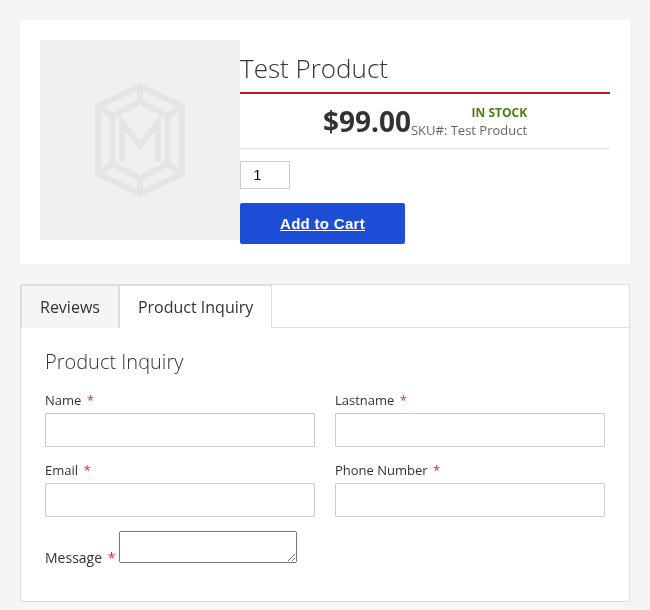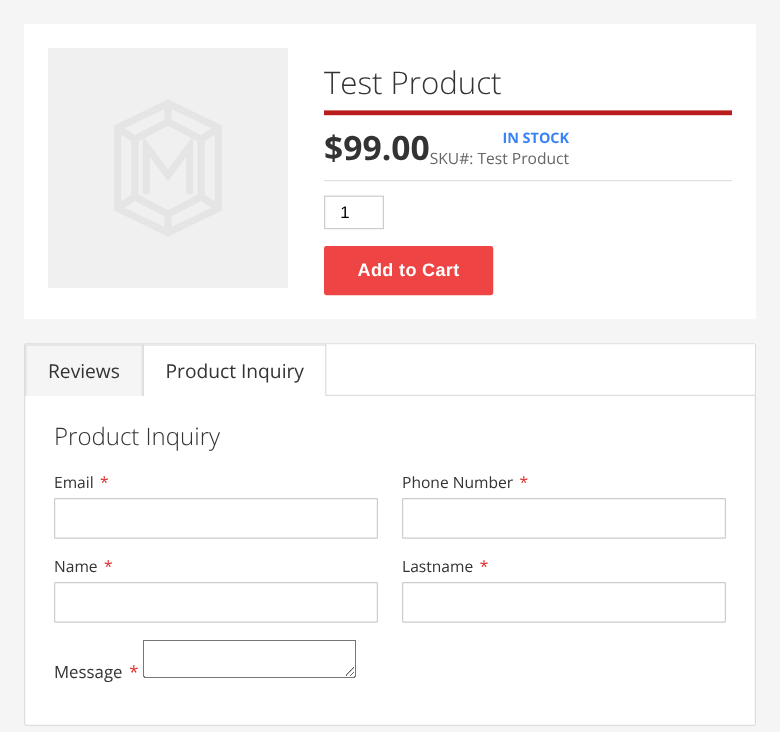--- a/index.html
+++ b/index.html
@@ -10,21 +10,20 @@
       font-size: 14px;
     }
     .page-wrapper {
       max-width: 650px;
       margin: 0 auto;
       background: #f5f5f5;
       padding: 20px;
     }
     .product-section {
       display: flex;
-      gap: 30px;
       margin-bottom: 20px;
       background: #fff;
       padding: 20px;
     }
     .product-image-wrapper {
       width: 200px;
       min-width: 200px;
       height: 200px;
       background: #f0f0f0;
       display: flex;
@@ -49,38 +48,38 @@
     .review-link {
       color: #1979c3;
       font-size: 13px;
       text-decoration: none;
       display: block;
       margin-bottom: 10px;
     }
     .price-stock-row {
       display: flex;
       align-items: center;
-      justify-content: flex-start;
-      border-top: 4px solid #b91c1c;
+      justify-content: center;
+      border-top: 2px solid #b91c1c;
       border-bottom: 1px solid #e0e0e0;
       padding: 8px 0;
       margin-bottom: 12px;
     }
     .product-price {
       font-size: 28px;
       font-weight: 700;
       color: #333;
     }
     .stock-sku {
       text-align: right;
     }
     .in-stock {
       font-size: 12px;
       font-weight: 700;
-      color: #3b82f6;
+      color: #4d7c0f;
       text-transform: uppercase;
     }
     .sku-line {
       font-size: 13px;
       color: #666;
     }
     .qty-label {
       font-size: 13px;
       color: #333;
       margin-bottom: 4px;
@@ -88,29 +87,30 @@
     .qty-input {
       width: 50px;
       border: 1px solid #ccc;
       padding: 5px 8px;
       font-size: 14px;
       text-align: center;
       margin-bottom: 14px;
       outline: none;
     }
     .add-to-cart-btn {
-      background: #ef4444;
+      background: #1d4ed8;
       color: #fff;
       border: none;
-      padding: 12px 28px;
+      padding: 12px 40px;
       font-size: 15px;
       font-weight: 600;
       cursor: pointer;
       border-radius: 2px;
       letter-spacing: 0.3px;
+      text-decoration: underline;
     }
     .tabs-section {
       background: #fff;
       border: 1px solid #ddd;
       border-radius: 2px;
     }
     .tabs-header {
       display: flex;
       border-bottom: 1px solid #ddd;
       background: #fff;
@@ -223,44 +223,44 @@
       <div class="tab">Reviews</div>
       <div class="tab active">Product Inquiry</div>
     </div>
 
     <div class="tab-content">
       <h2 class="form-title">Product Inquiry</h2>
 
       <div class="form-row">
         <div class="form-group">
           <label>
+            <span>Name</span><span class="required-star"> *</span>
+          </label>
+          <input type="text" style="">
+        </div>
+        <div class="form-group">
+          <label>
+            <span>Lastname</span><span class="required-star"> *</span>
+          </label>
+          <input type="text" style="">
+        </div>
+      </div>
+
+      <div class="form-row">
+        <div class="form-group">
+          <label>
             <span>Email</span><span class="required-star"> *</span>
           </label>
           <input type="email" style="">
         </div>
         <div class="form-group">
           <label>
             <span>Phone Number</span><span class="required-star"> *</span>
           </label>
           <input type="tel" style="">
-        </div>
-      </div>
-
-      <div class="form-row">
-        <div class="form-group">
-          <label>
-            <span>Name</span><span class="required-star"> *</span>
-          </label>
-          <input type="text" style="">
-        </div>
-        <div class="form-group">
-          <label>
-            <span>Lastname</span><span class="required-star"> *</span>
-          </label>
-          <input type="text" style="">
         </div>
       </div>
 
       <div class="message-group">
         <label>
           <span>Message</span><span class="required-star"> *</span>
         </label>
         <textarea style=""></textarea>
       </div>
 

